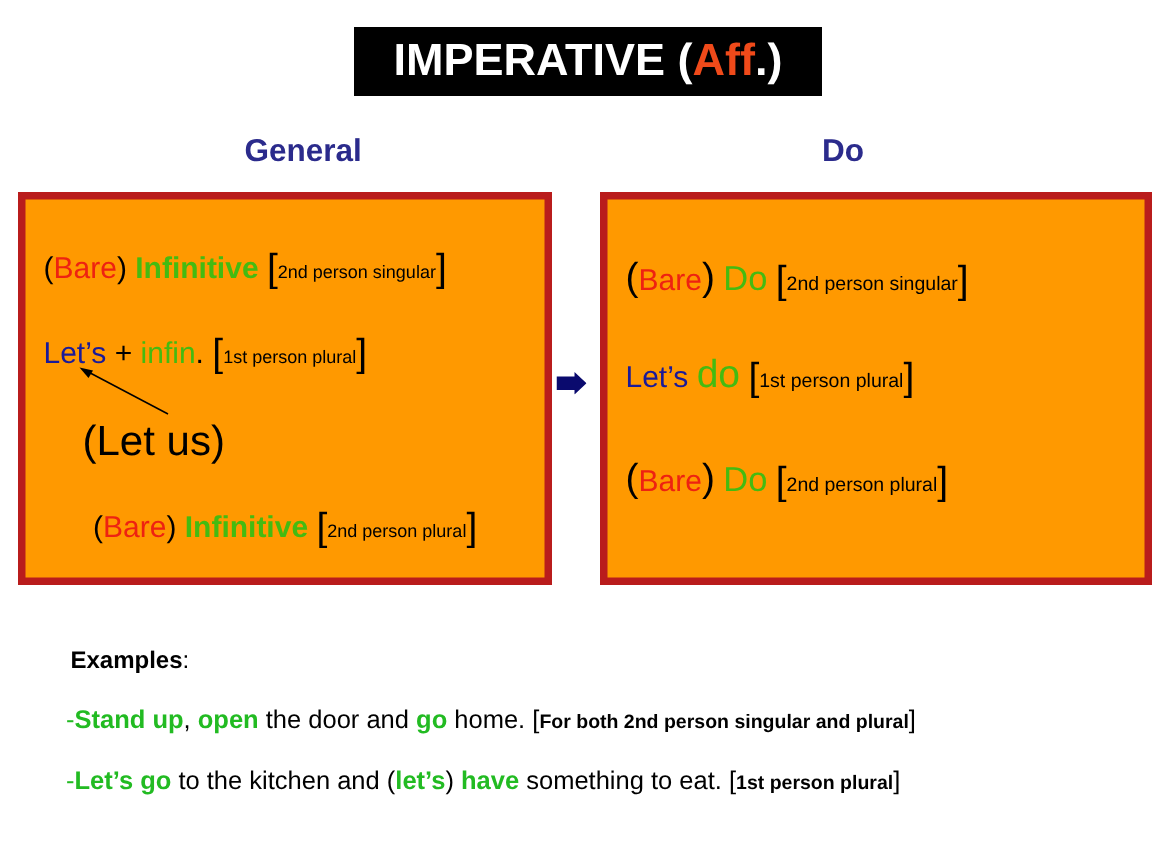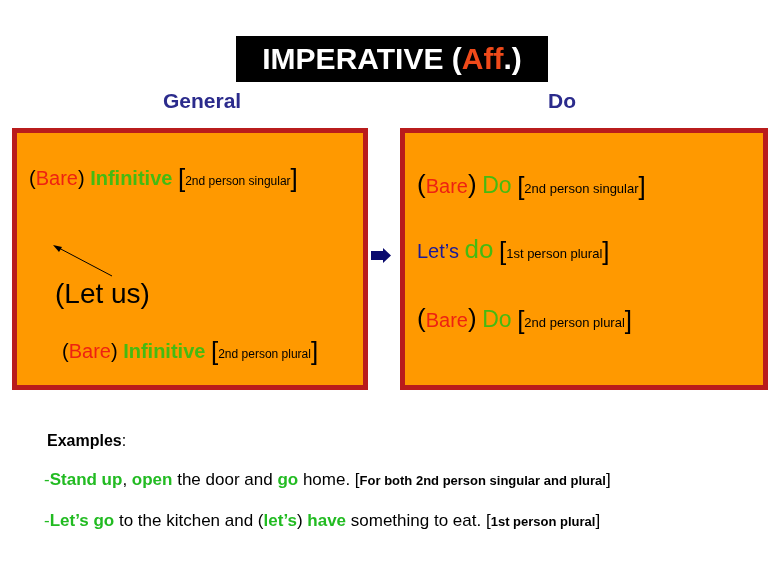--- a/index.html
+++ b/index.html
@@ -1,20 +1,20 @@
 <!DOCTYPE html>
 <html><head>
 <meta charset="utf-8">
 <style>
   * { margin: 0; padding: 0; box-sizing: border-box; }
   html, body { width: 768px; height: 575px; background: #ffffff; overflow: hidden; }
   body { position: relative; font-family: "Liberation Sans", sans-serif; color: #000; }
 
   .title-box {
-    position: absolute; left: 236px; top: 36px; width: 312px; height: 46px;
+    position: absolute; left: 236px; top: 18px; width: 312px; height: 46px;
     background: #000000; color: #ffffff; font-weight: bold; font-size: 30px;
     line-height: 46px; text-align: center; white-space: nowrap;
   }
   .title-box .aff { color: #f04a1a; }
 
   .col-heading {
     position: absolute; top: 88px; font-weight: bold; font-size: 21px;
     color: #2b2b8c; line-height: 26px;
   }
   #heading-general { left: 163px; }
@@ -67,20 +67,24 @@
 
 <div class="col-heading" id="heading-general">General</div>
 <div class="col-heading" id="heading-do">Do</div>
 
 <div class="panel" id="panel-general">
   <div class="line" id="g-line1">
     <span class="paren">(</span><span class="red">Bare</span><span class="paren">)</span>
     <span class="green-b">Infinitive</span>
     <span class="brk">[</span><span class="small">2nd person singular</span><span class="brk">]</span>
   </div>
+  <div class="line" id="g-line2">
+    <span class="blue">Let’s</span><span> + </span><span class="green">infin</span><span>.</span>
+    <span class="brk">[</span><span class="small">1st person plural</span><span class="brk">]</span>
+  </div>
   <svg class="pointer-svg" style="left:30px; top:107px;" width="70" height="40">
     <line x1="65" y1="36" x2="10" y2="7" stroke="#000" stroke-width="1"></line>
     <polygon points="6,5 15,7 12,12" fill="#000"></polygon>
   </svg>
   <div class="line" id="g-letus">(Let us)</div>
   <div class="line" id="g-line4">
     <span class="paren">(</span><span class="red">Bare</span><span class="paren">)</span>
     <span class="green-b">Infinitive</span>
     <span class="brk">[</span><span class="small">2nd person plural</span><span class="brk">]</span>
   </div>

